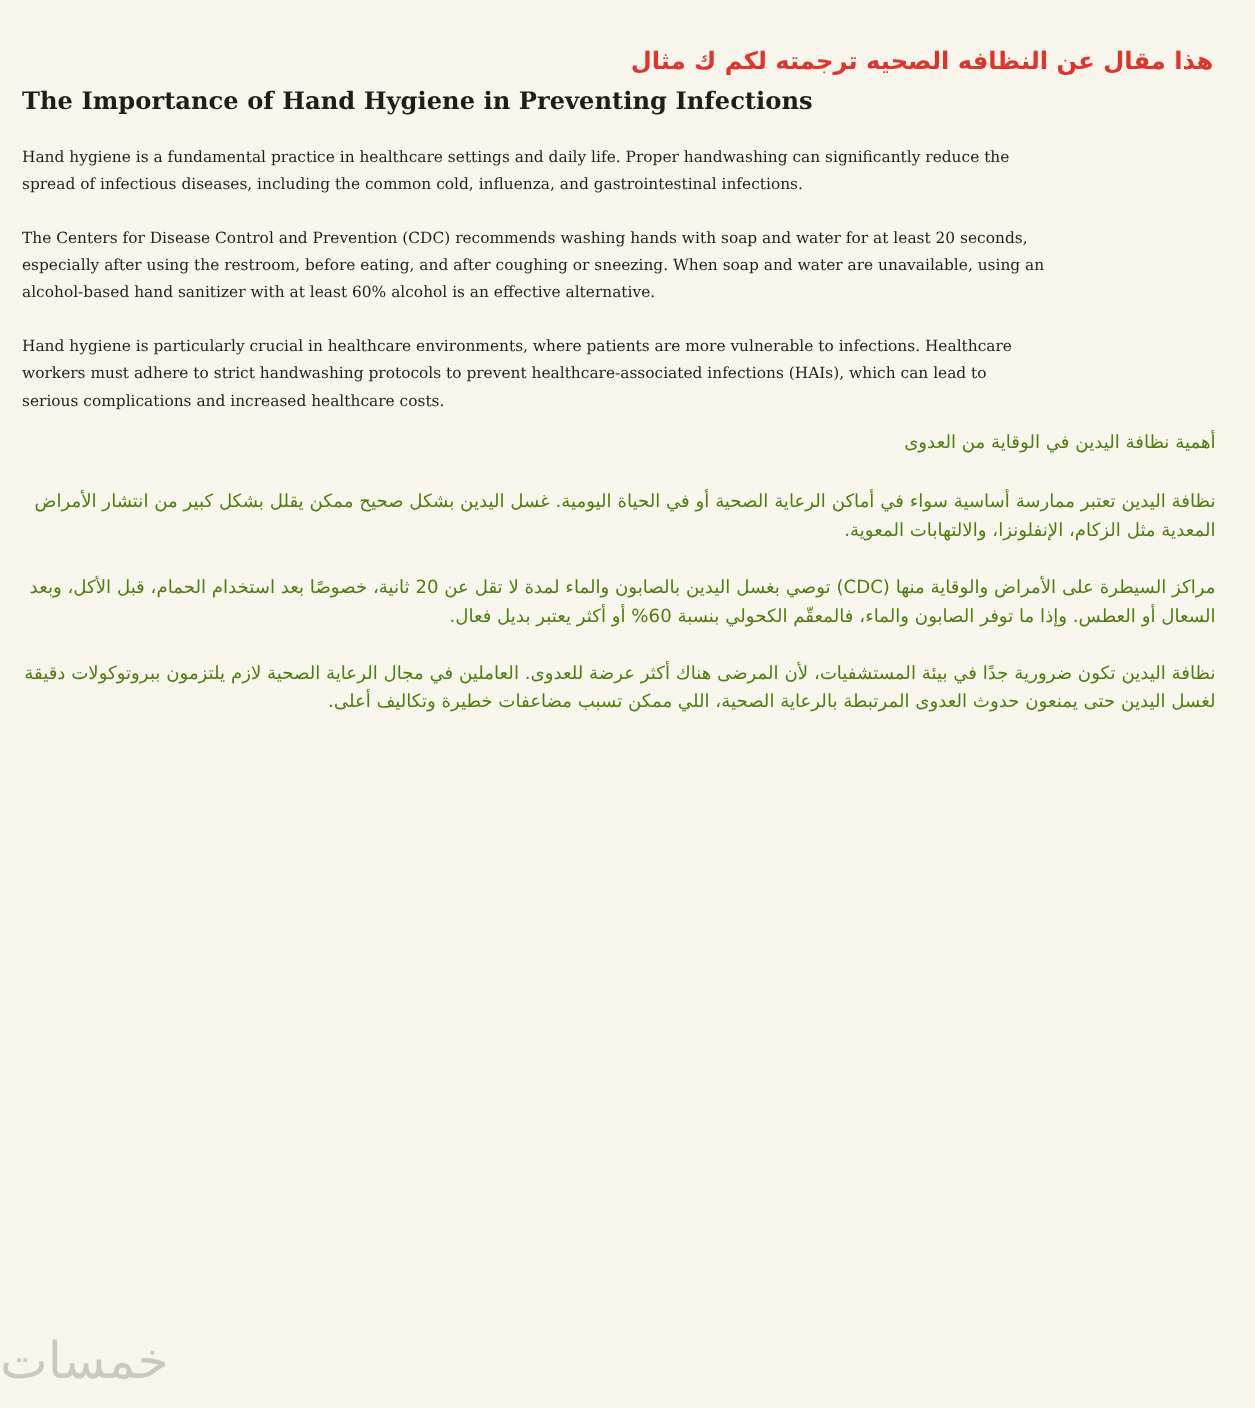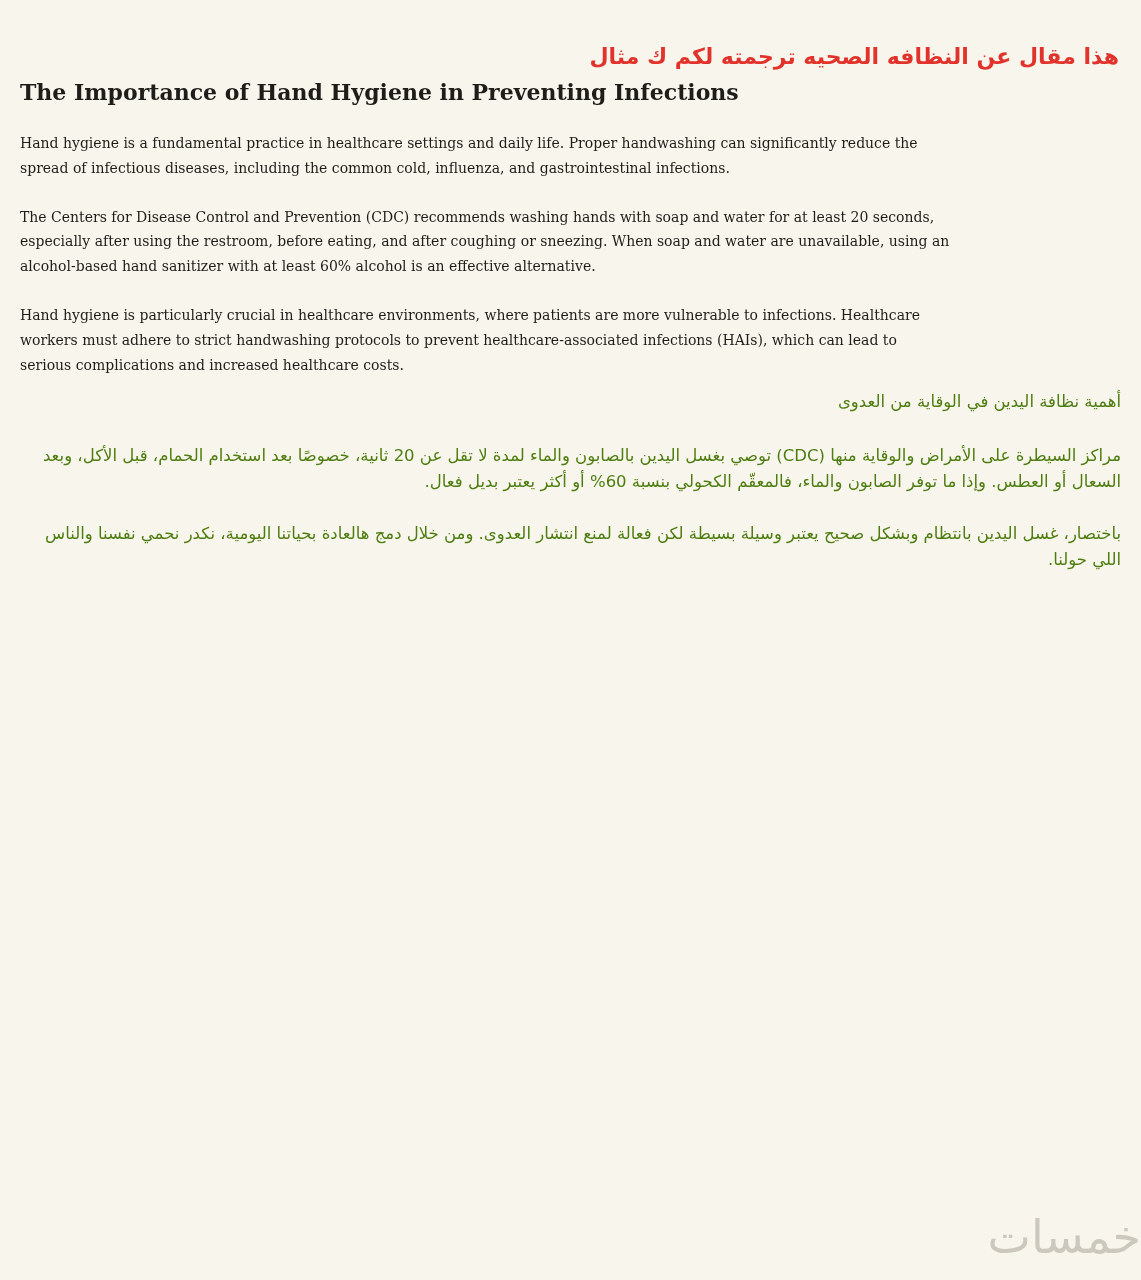--- a/index.html
+++ b/index.html
@@ -6,21 +6,21 @@
   body {
     width: 1141px;
     height: 1280px;
     background: #f8f6ec;
     position: relative;
     overflow: hidden;
     font-family: "DejaVu Serif", serif;
     color: #1e1d1a;
   }
   .content {
-    padding: 44px 20px 0 20px;
+    padding: 44px 36px 0 20px;
   }
   .arabic-note {
     direction: rtl;
     text-align: right;
     color: #e1332b;
     font-family: "DejaVu Sans", sans-serif;
     font-weight: 700;
     font-size: 22px;
     margin-bottom: 10px;
     padding-right: 2px;
@@ -52,21 +52,21 @@
     font-weight: 400;
   }
   .ar-para {
     margin: 0 0 26px 0;
   }
   .watermark {
     position: absolute;
     left: 0;
     right: 0;
     bottom: 16px;
-    text-align: right;
+    text-align: left;
     direction: rtl;
     color: #ccc8bd;
     font-family: "DejaVu Sans", sans-serif;
     font-size: 46px;
     letter-spacing: 1px;
     user-select: none;
   }
 </style>
 </head>
 <body>
@@ -81,23 +81,24 @@
 
   <p class="en-para">The Centers for Disease Control and Prevention (CDC) recommends washing hands with soap and water for at least 20 seconds, especially after using the restroom, before eating, and after coughing or sneezing. When soap and water are unavailable, using an alcohol-based hand sanitizer with at least 60% alcohol is an effective alternative.</p>
 
   <p class="en-para no-gap-bottom">Hand hygiene is particularly crucial in healthcare environments, where patients are more vulnerable to infections. Healthcare workers must adhere to strict handwashing protocols to prevent healthcare-associated infections (HAIs), which can lead to serious complications and increased healthcare costs.</p>
 
 
   <div class="arabic-section" dir="rtl">
 
     <div class="ar-title">أهمية نظافة اليدين في الوقاية من العدوى</div>
 
+    <p class="ar-para">نظافة اليدين تعتبر ممارسة أساسية سواء في أماكن الرعاية الصحية أو في الحياة اليومية. غسل اليدين بشكل صحيح ممكن يقلل بشكل كبير من انتشار الأمراض المعدية مثل الزكام، الإنفلونزا، والالتهابات المعوية.</p>
 
     <p class="ar-para">مراكز السيطرة على الأمراض والوقاية منها (CDC) توصي بغسل اليدين بالصابون والماء لمدة لا تقل عن 20 ثانية، خصوصًا بعد استخدام الحمام، قبل الأكل، وبعد السعال أو العطس. وإذا ما توفر الصابون والماء، فالمعقّم الكحولي بنسبة 60% أو أكثر يعتبر بديل فعال.</p>
 
+    <p class="ar-para">نظافة اليدين تكون ضرورية جدًا في بيئة المستشفيات، لأن المرضى هناك أكثر عرضة للعدوى. العاملين في مجال الرعاية الصحية لازم يلتزمون ببروتوكولات دقيقة لغسل اليدين حتى يمنعون حدوث العدوى المرتبطة بالرعاية الصحية، اللي ممكن تسبب مضاعفات خطيرة وتكاليف أعلى.</p>
 
-    <p class="ar-para">باختصار، غسل اليدين بانتظام وبشكل صحيح يعتبر وسيلة بسيطة لكن فعالة لمنع انتشار العدوى. ومن خلال دمج هالعادة بحياتنا اليومية، نكدر نحمي نفسنا والناس اللي حولنا.</p>
 
   </div>
 
 </div>
 
 <div class="watermark">خمسات</div>
 
 </body></html>

